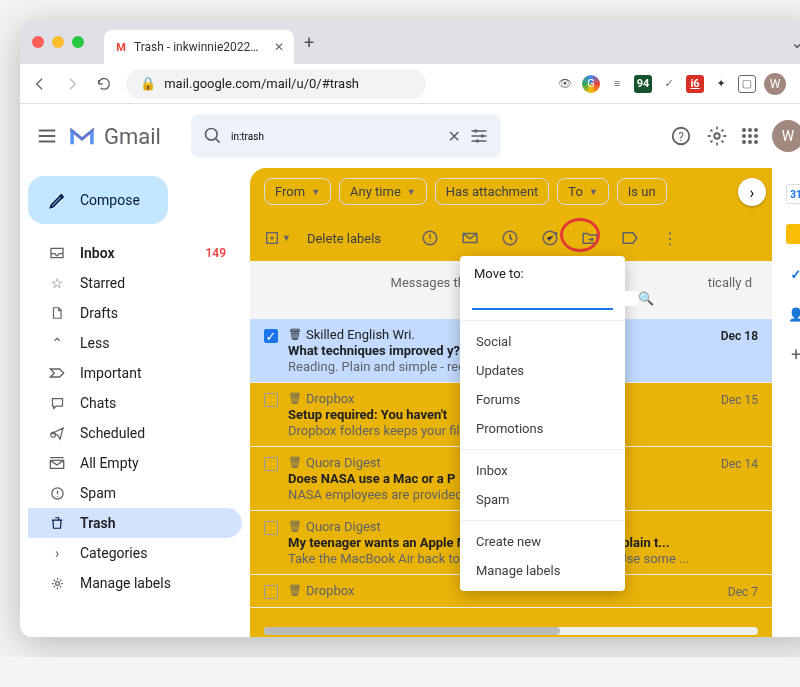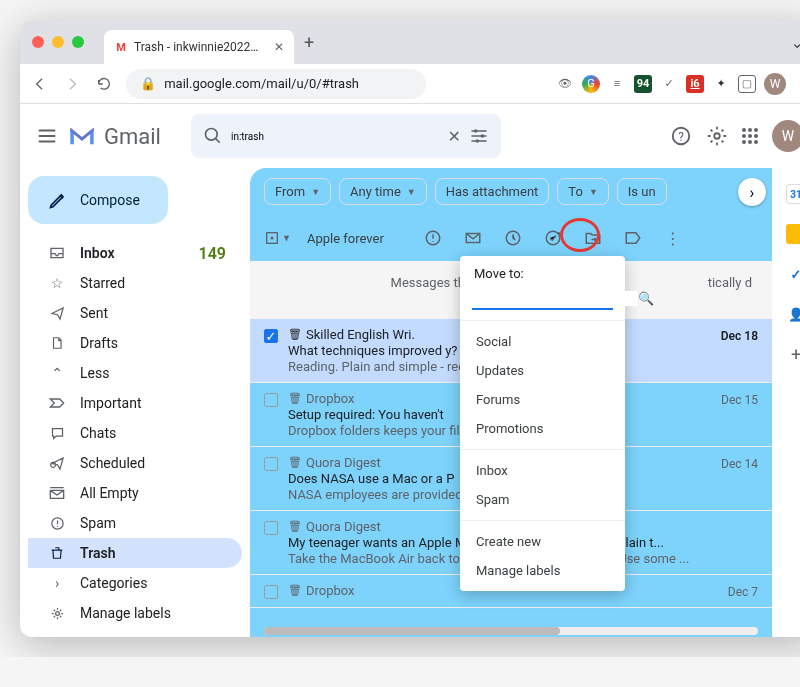--- a/index.html
+++ b/index.html
@@ -44,27 +44,27 @@
 .appsgrid{display:grid;grid-template-columns:repeat(3,4px);grid-template-rows:repeat(3,4px);gap:2px;}
 .appsgrid span{background:#5f6368;border-radius:50%;}
 .avatar-lg{width:32px;height:32px;border-radius:50%;background:#a1887f;color:#fff;display:flex;align-items:center;justify-content:center;font-size:14px;}
 
 .main{display:flex;height:calc(100% - 148px);}
 .sidebar{width:230px;padding:8px;overflow:hidden;}
 .compose{display:flex;align-items:center;gap:12px;background:#c2e7ff;border-radius:16px;padding:14px 20px;font-size:14px;color:#001d35;margin-bottom:14px;cursor:pointer;width:140px;}
 .navlist{display:flex;flex-direction:column;}
 .navitem{display:flex;align-items:center;gap:14px;padding:5px 16px 5px 20px;font-size:14px;color:#202124;border-radius:0 16px 16px 0;cursor:pointer;height:30px;}
 .navitem .ico{width:18px;color:#5f6368;display:flex;justify-content:center;}
-.navitem .cnt{margin-left:auto;font-size:16px;color:#4d7c0f;}
+.navitem .cnt{margin-left:auto;font-size:12px;color:#ef4444;}
 .navitem.active{background:#d3e3fd;font-weight:600;}
 .navitem.active .ico{color:#041e49;}
 .navitem.bold{font-weight:600;}
 
 .content{flex:1;display:flex;position:relative;}
-.listview{flex:1;background:#7dd3fc;border-radius:16px 0 0 0;overflow:hidden;position:relative;}
+.listview{flex:1;background:#eab308;border-radius:16px 0 0 0;overflow:hidden;position:relative;}
 .filterbar{display:flex;gap:8px;padding:10px 14px;position:relative;}
 .chip{border:1px solid #dadce0;border-radius:8px;padding:5px 10px;font-size:13px;color:#3c4043;display:flex;align-items:center;gap:6px;cursor:pointer;}
 .chip .drop{font-size:9px;color:#5f6368;}
 .fscroll{width:28px;height:28px;background:#fff;border-radius:50%;box-shadow:0 1px 3px rgba(0,0,0,0.3);display:flex;align-items:center;justify-content:center;position:absolute;right:6px;top:10px;}
 
 .toolbar{display:flex;align-items:center;padding:6px 14px;gap:6px;position:relative;}
 .tbtn{width:34px;height:34px;display:flex;align-items:center;justify-content:center;color:#5f6368;border-radius:50%;cursor:pointer;}
 .selchk{display:flex;align-items:center;gap:2px;color:#5f6368;}
 .delf{font-size:13px;color:#3c4043;padding:0 10px;cursor:pointer;}
 .tspacer{width:10px;}
@@ -76,21 +76,21 @@
 .emails{display:flex;flex-direction:column;}
 .email{display:flex;padding:8px 14px;border-bottom:1px solid #eee;gap:10px;align-items:flex-start;font-size:13px;cursor:pointer;}
 .email.sel{background:#c2dbff;}
 .ecb{margin-top:2px;width:14px;height:14px;border:1.5px solid #999;border-radius:2px;display:flex;align-items:center;justify-content:center;}
 .email.sel .ecb{background:#1a73e8;border-color:#1a73e8;color:#fff;}
 .ebody{flex:1;min-width:0;}
 .esender{display:flex;align-items:center;gap:4px;color:#5f6368;font-size:13px;}
 .email.sel .esender{color:#202124;}
 .tic{font-size:11px;}
 .esubj{color:#202124;margin-top:1px;white-space:nowrap;overflow:hidden;text-overflow:ellipsis;}
-.email .esubj.bold{font-weight:400;}
+.email .esubj.bold{font-weight:700;}
 .esnip{color:#5f6368;margin-top:1px;white-space:nowrap;overflow:hidden;text-overflow:ellipsis;}
 .edate{font-size:12px;color:#5f6368;white-space:nowrap;margin-top:2px;}
 .email.sel .edate{font-weight:600;color:#202124;}
 
 .sidepanel{width:48px;display:flex;flex-direction:column;align-items:center;gap:20px;padding-top:16px;}
 .sp{width:20px;height:20px;display:flex;align-items:center;justify-content:center;border-radius:3px;font-size:13px;}
 .sp.cal{background:#fff;border:1px solid #dadce0;color:#1a73e8;font-size:10px;font-weight:bold;}
 .sp.keep{background:#fbbc04;}
 .sp.tasks{color:#1a73e8;font-weight:bold;}
 .sp.contacts{color:#1a73e8;}
@@ -249,28 +249,20 @@
             </span>
             <span>Inbox</span>
             <span class="cnt">149</span>
           </div>
         <div class="navitem">
             <span class="ico">☆</span>
             <span>Starred</span>
           </div>
         <div class="navitem">
             <span class="ico">
-              <svg width="15" height="15" viewBox="0 0 24 24">
-                <path fill="none" stroke="currentColor" stroke-width="2" d="M3 12l18-9-5 18-4-7-9-2z"></path>
-              </svg>
-            </span>
-            <span>Sent</span>
-          </div>
-        <div class="navitem">
-            <span class="ico">
               <svg width="14" height="16" viewBox="0 0 24 24">
                 <path fill="none" stroke="currentColor" stroke-width="2" d="M6 3h9l4 4v14H6zM15 3v5h4"></path>
               </svg>
             </span>
             <span>Drafts</span>
           </div>
         <div class="navitem">
             <span class="ico">⌃</span>
             <span>Less</span>
           </div>
@@ -366,21 +358,21 @@
         </div>
 
         <div class="toolbar">
           <div class="selchk">
               <svg width="16" height="16" viewBox="0 0 24 24">
                 <rect x="4" y="4" width="16" height="16" fill="none" stroke="#5f6368" stroke-width="2"></rect>
                 <rect x="10" y="10" width="4" height="4" fill="#5f6368"></rect>
               </svg>
               <span style="font-size:9px;">▼</span>
             </div>
-          <div class="delf"><span>Apple forever</span></div>
+          <div class="delf"><span>Delete labels</span></div>
           <div class="tspacer"></div>
           <div class="tbtn">
               <svg width="18" height="18" viewBox="0 0 24 24">
                 <circle cx="12" cy="12" r="9" fill="none" stroke="#5f6368" stroke-width="2"></circle>
                 <path stroke="#5f6368" stroke-width="2" d="M12 7v6M12 16v1"></path>
               </svg>
             </div>
           <div class="tbtn">
               <svg width="18" height="18" viewBox="0 0 24 24">
                 <path fill="none" stroke="#5f6368" stroke-width="2" d="M3 6h18v12H3zM3 6l9 7 9-7"></path>

